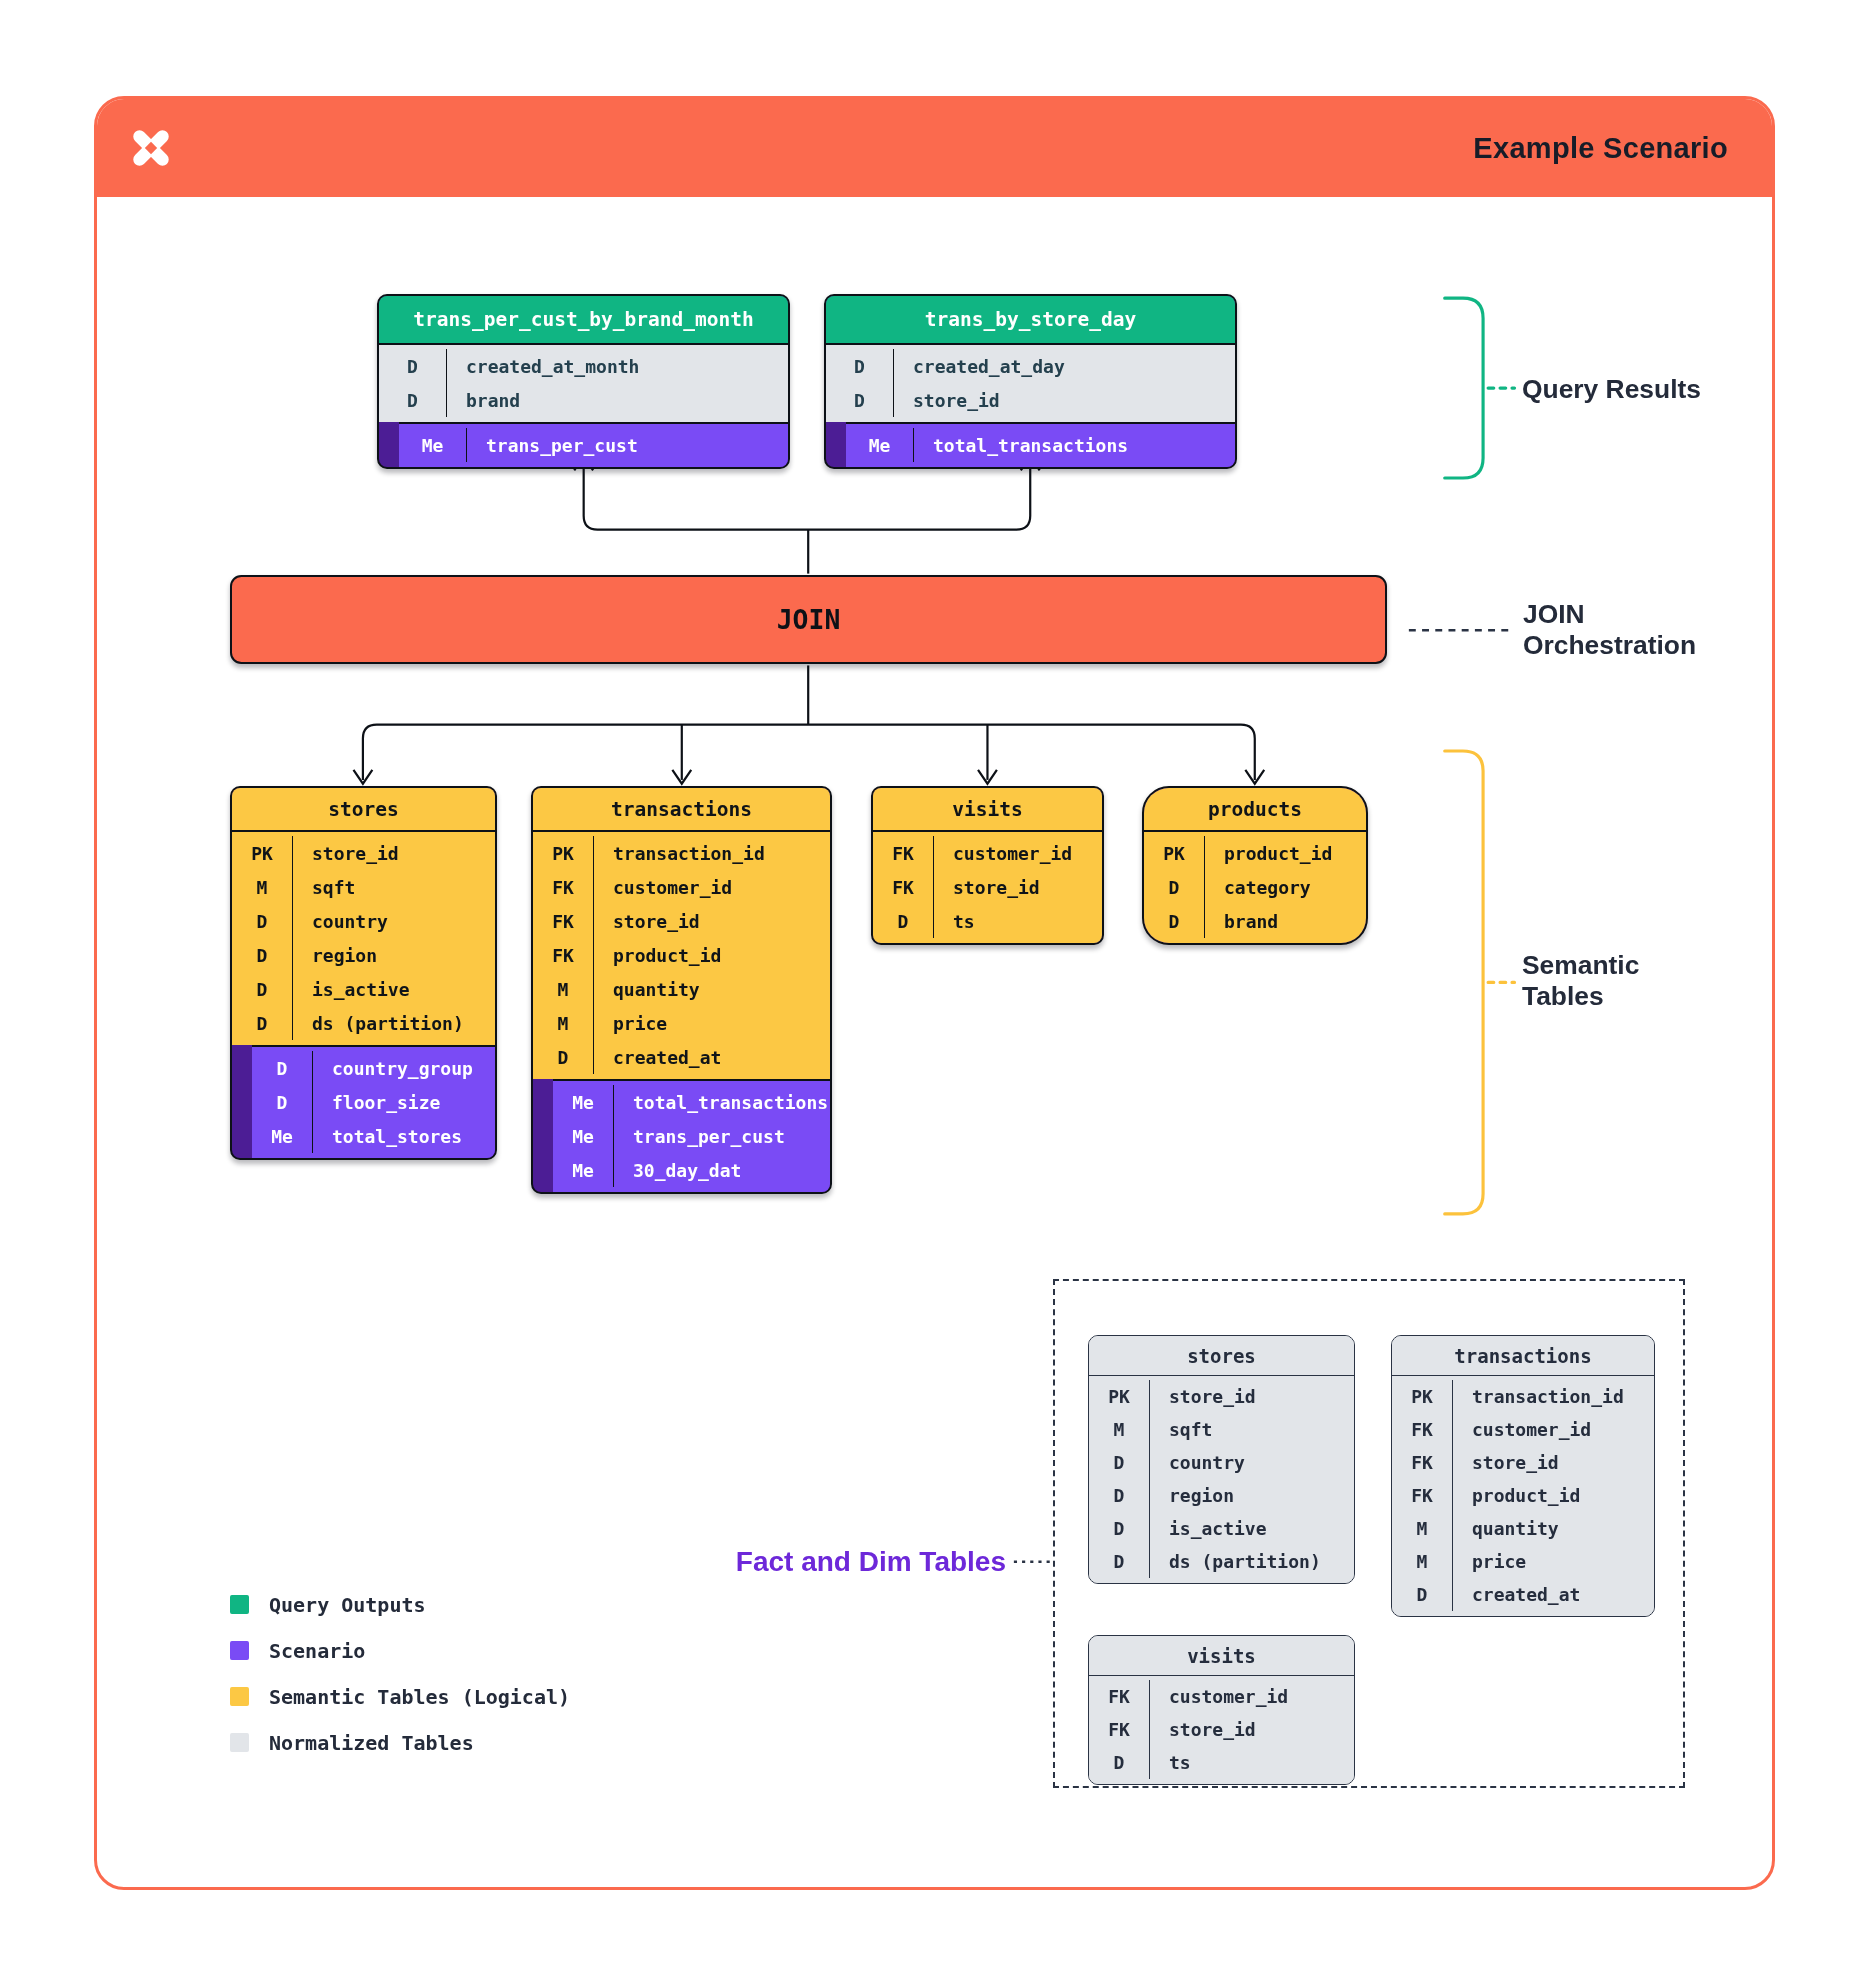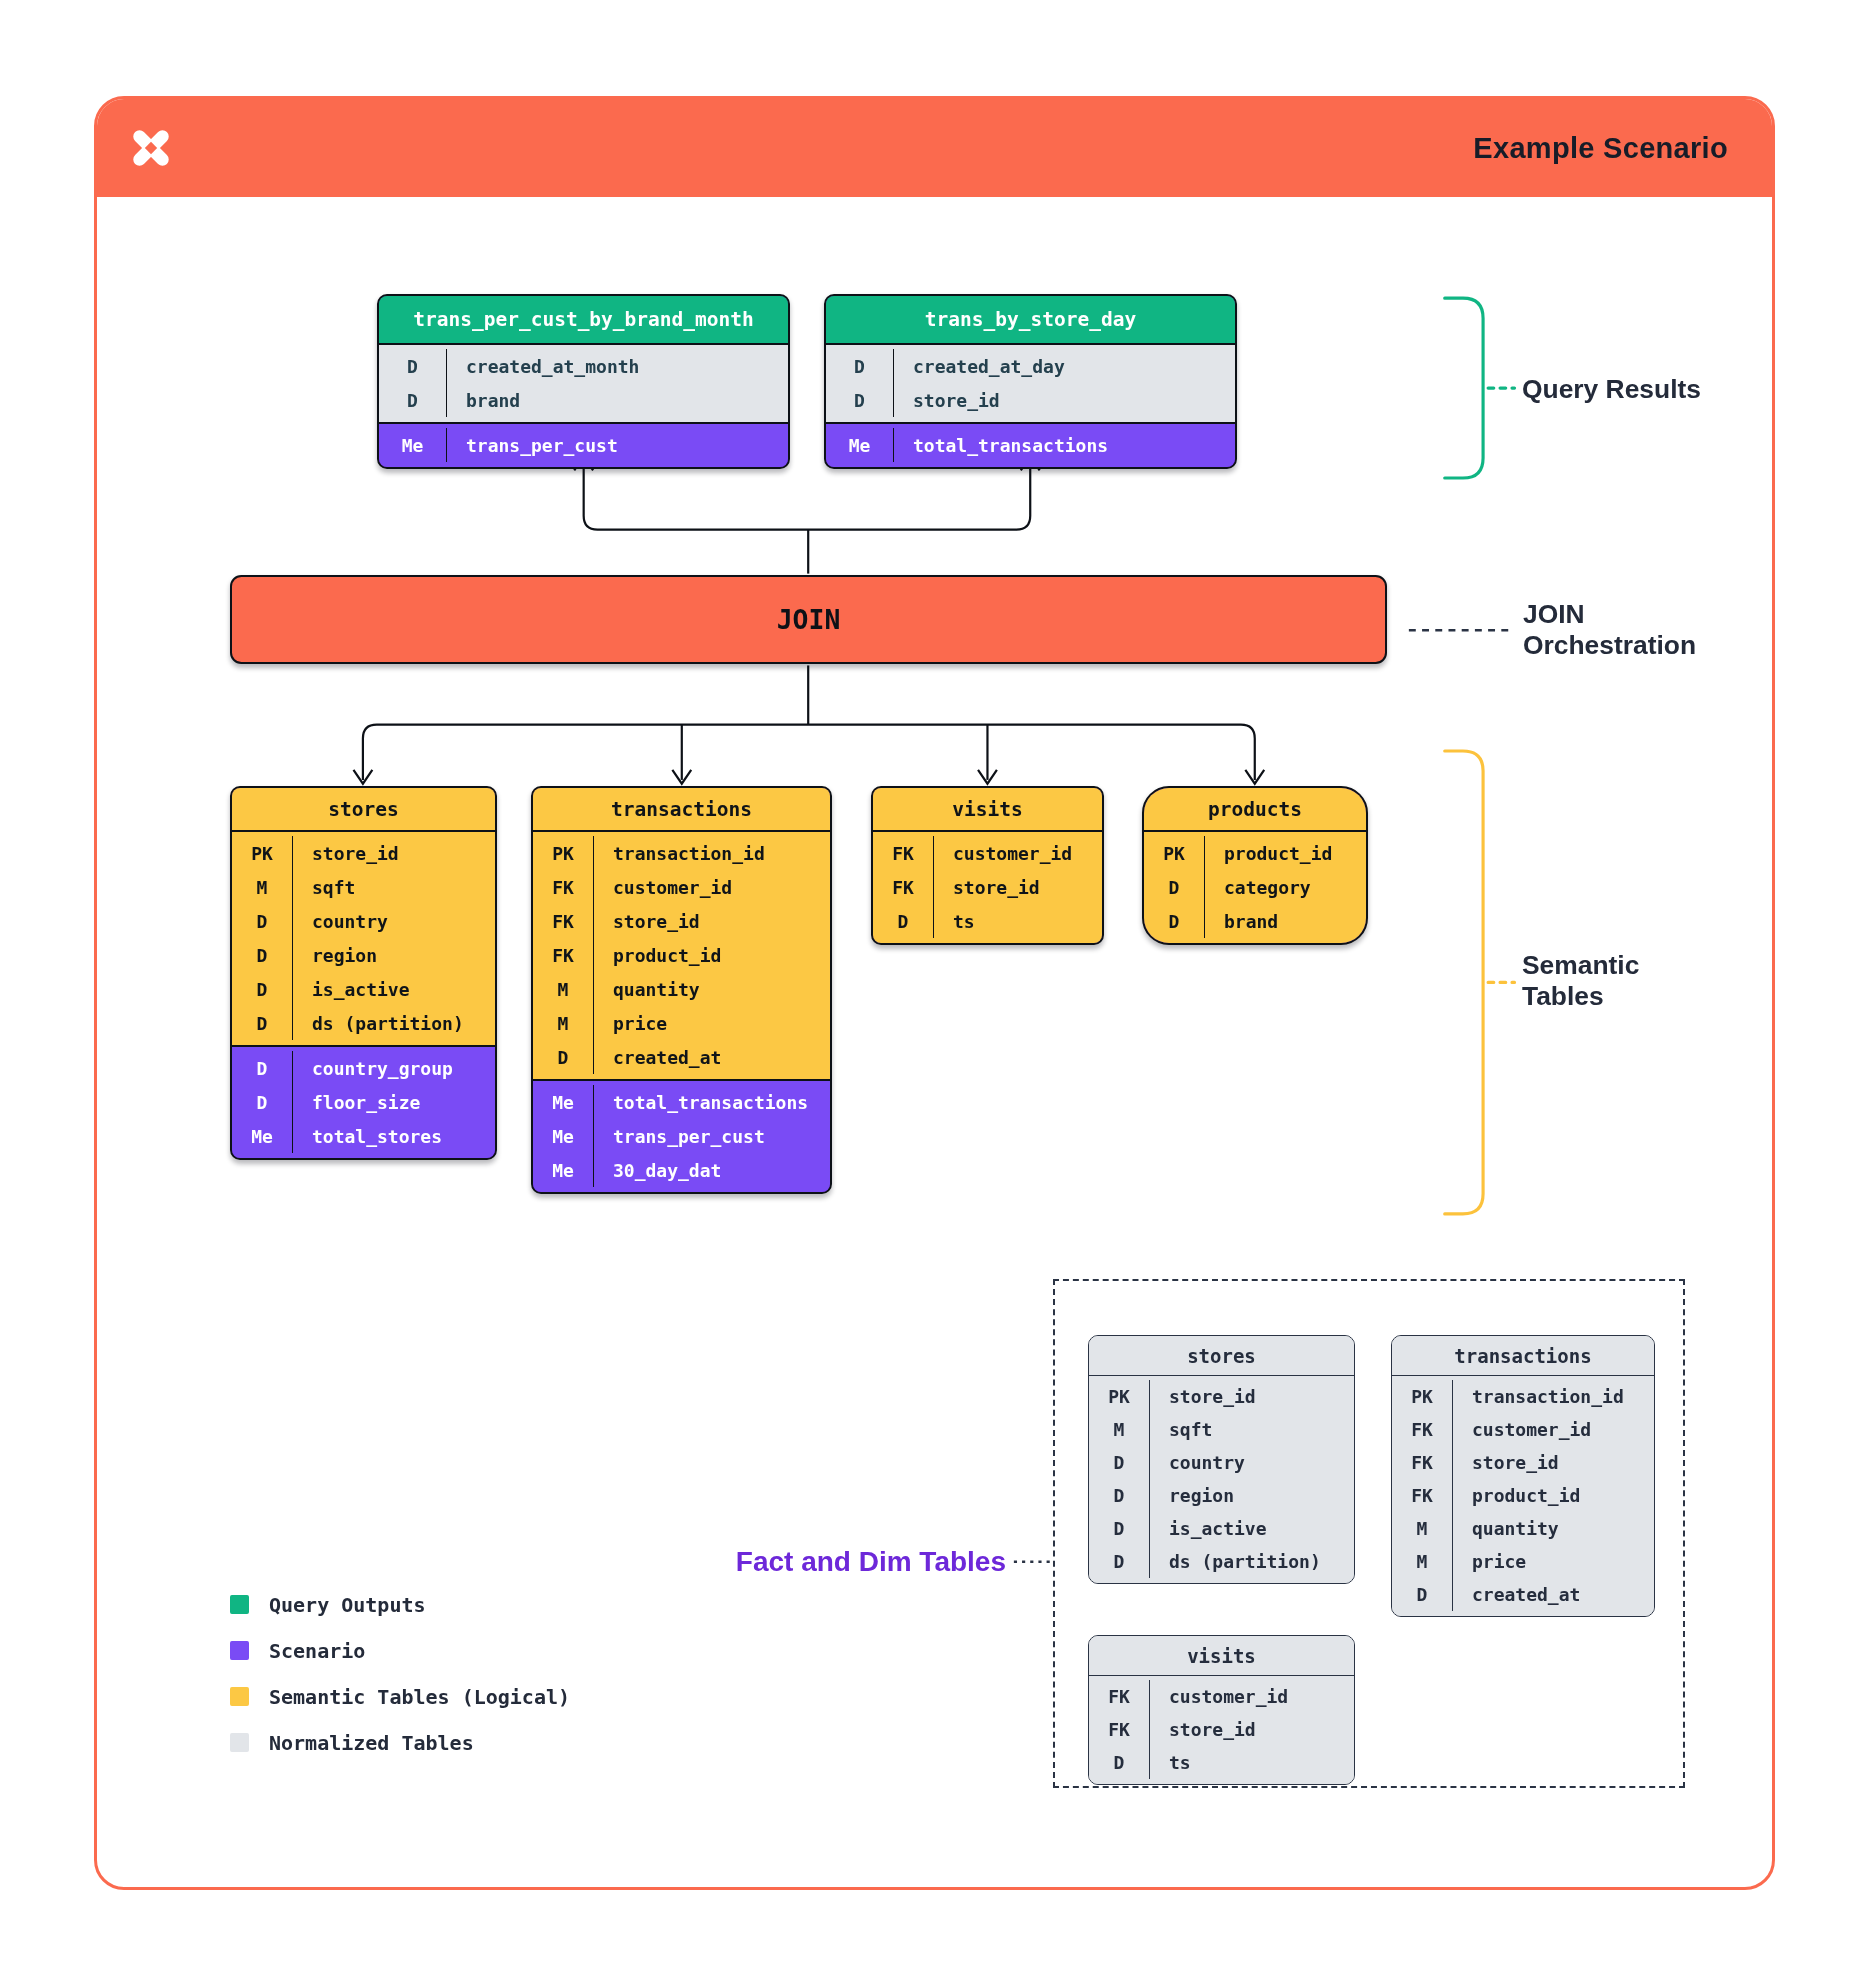--- a/index.html
+++ b/index.html
@@ -15,21 +15,21 @@
         font-size:29px;font-weight:bold;color:#171c28;letter-spacing:0.3px;}
   .logo{position:absolute;left:29px;top:24px;}
 
   
   .tbl{position:absolute;border:2.5px solid #0d1117;border-radius:10px;overflow:hidden;
        box-sizing:border-box;font-family:"DejaVu Sans Mono",monospace;font-weight:bold;
        box-shadow:0 3.1px 5px rgba(10,12,20,0.28);background:#4c1d95;}
   .tbl .t-header{display:flex;align-items:center;justify-content:center;
        font-size:19.5px;border-bottom:2.5px solid #0d1117;}
   .tbl .sec{padding:4.4px 0;}
-  .tbl .sec + .sec{border-top:2.5px solid #0d1117;}
+  .tbl .sec + .sec{border-top:2.5px solid #0d1117;margin-left:20px;}
   .tbl .row{display:flex;align-items:center;height:34px;font-size:18px;}
   .tbl .key{flex:0 0 67px;display:flex;align-items:center;justify-content:center;
        align-self:stretch;border-right:1.9px solid #0d1117;}
   .tbl .name{padding-left:19px;white-space:nowrap;}
 
   .tbl.output .t-header{height:47px;background:#10B583;color:#ffffff;}
   .tbl.semantic .t-header{height:42px;background:#FCC844;color:#101418;}
   .tbl.semantic .key, .tbl.output .key{border-right-width:1.9px;}
   .tbl.semantic .key{flex-basis:60px;}
 

